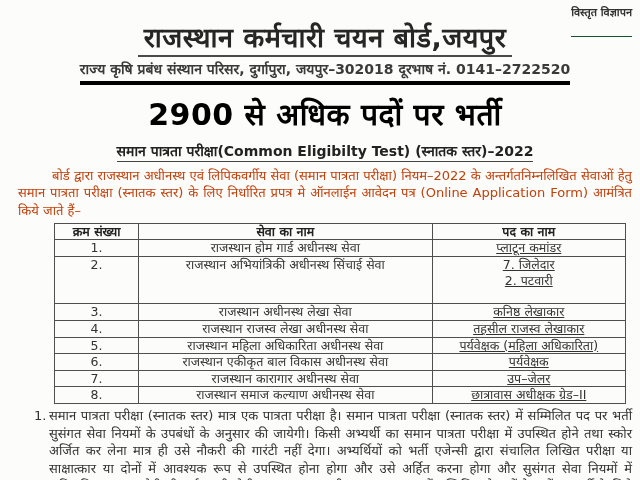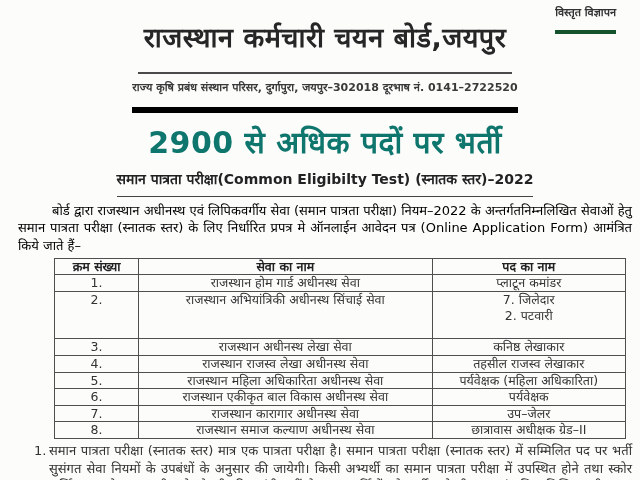--- a/index.html
+++ b/index.html
@@ -8,78 +8,78 @@
     position:relative;
     width:640px;height:480px;
     margin:0;
     background:#fcfcfa;
     color:#2e2e2e;
     overflow:hidden;
     box-sizing:border-box;
     padding:2px 8px 0 18px;
   }
   .corner-label{
-    position:absolute;top:4px;right:24px;
+    position:absolute;top:4px;right:8px;
     font-size:11px;font-weight:bold;color:#333;
-    border-bottom:4px solid #14532d;
-    padding-bottom:11px;
+    border-bottom:1px solid #14532d;
+    padding-bottom:17px;
   }
   .org-title-wrap{text-align:center;margin-top:16px;}
   .org-title{
     display:inline-block;
     font-size:27px;font-weight:bold;color:#262626;
     border-bottom:2px solid #4a4a4a;
-    padding:0 6px 17px 6px;
+    padding:0 6px 0 6px;
     letter-spacing:0.5px;
   }
   .org-address-wrap{text-align:center;margin-top:2px;}
   .org-address{
     display:inline-block;
-    font-size:11px;font-weight:bold;color:#3a3a3a;
-    border-bottom:6px solid #000000;
-    padding-bottom:13px;
+    font-size:14px;font-weight:bold;color:#3a3a3a;
+    border-bottom:4px solid #000000;
+    padding-bottom:3px;
   }
   .headline{
     text-align:center;
-    font-size:30px;font-weight:bold;color:#0f766e;
+    font-size:30px;font-weight:bold;color:#000000;
     margin-top:8px;
     letter-spacing:0.5px;
   }
   .exam-title-wrap{text-align:center;margin-top:7px;}
   .exam-title{
     display:inline-block;
     font-size:14px;font-weight:bold;color:#222;
     border-bottom:1.5px solid #444;
-    padding-bottom:8px;
+    padding-bottom:1px;
   }
   .intro{
     font-size:13px;line-height:1.33;
     text-align:justify;
     text-indent:34px;
     margin:5px 0 4px 0;
-    color:#000000;
+    color:#c2410c;
   }
   table.services{
     border-collapse:collapse;
     margin:3px 0 3px 36px;
     width:572px;
     font-size:12.5px;
     color:#333;
   }
   table.services th, table.services td{
     border:1px solid #4f4f4f;
     padding:0 4px;
     text-align:center;
     line-height:1.25;
   }
   table.services th{font-weight:bold;color:#222;}
   .col-sno{width:78px;}
   .col-service{width:298px;}
   .col-post{width:192px;}
-  td.c-post{white-space:pre-line;}
+  td.c-post{white-space:pre-line;text-decoration:underline;}
   tr.tall td{padding-bottom:15px;vertical-align:top;}
   .section-heading{
     font-size:16.5px;font-weight:bold;color:#1e1e1e;
     margin:5px 0 2px 2px;
   }
   .point{
     display:flex;
     margin-left:16px;
     font-size:13px;line-height:1.35;
     color:#333;

